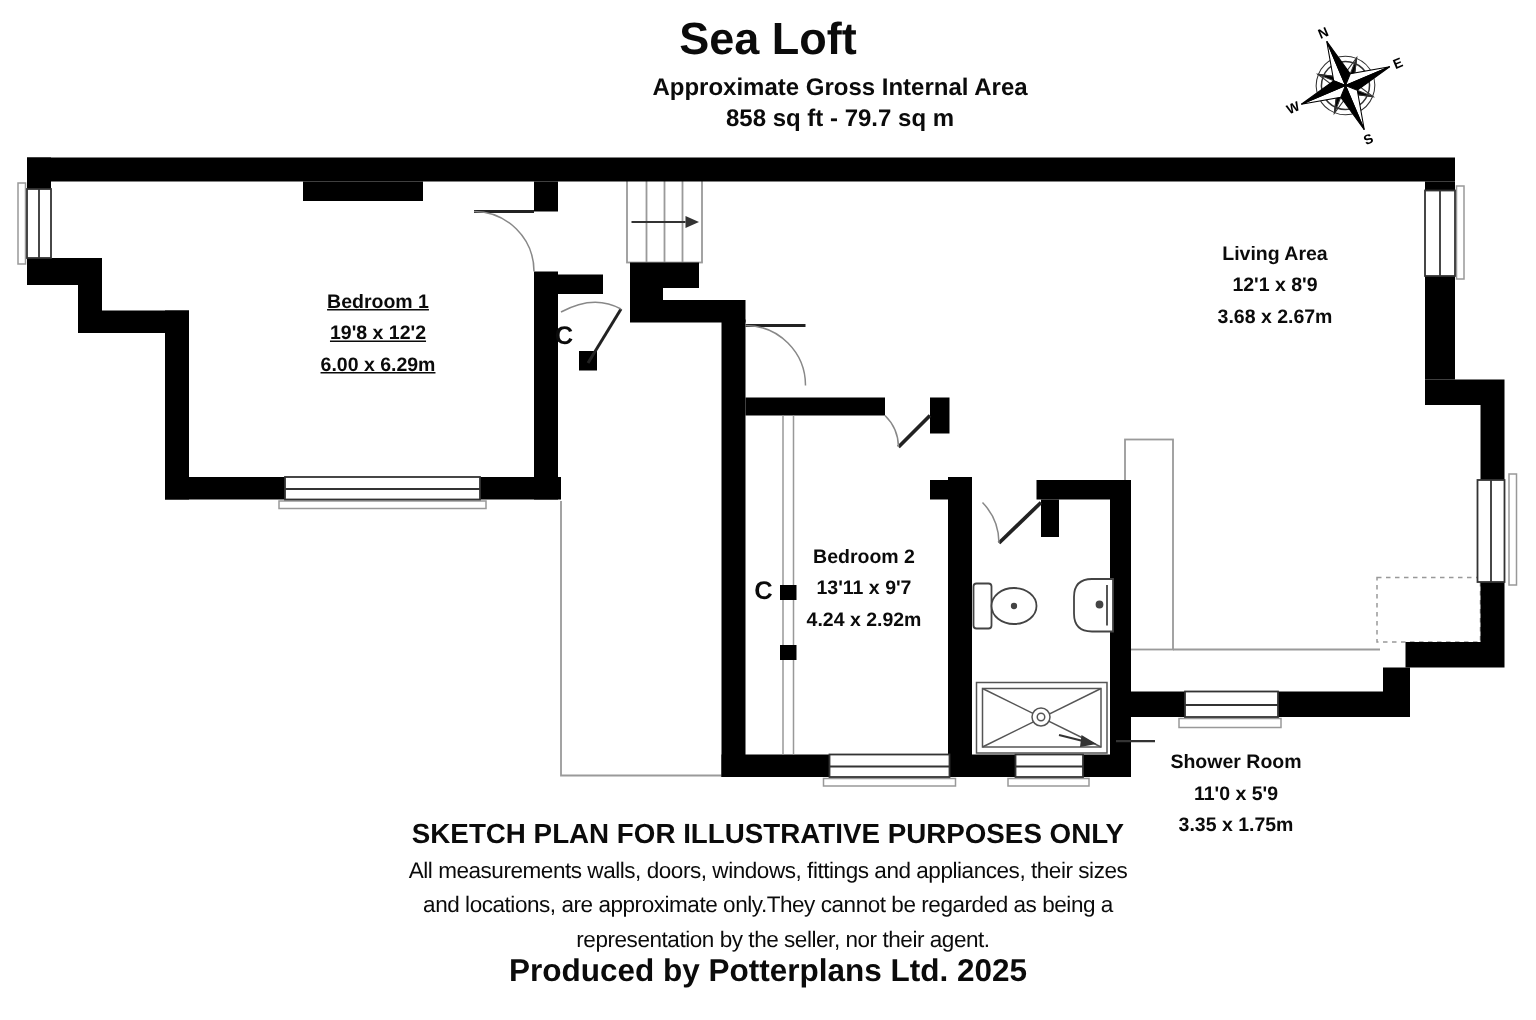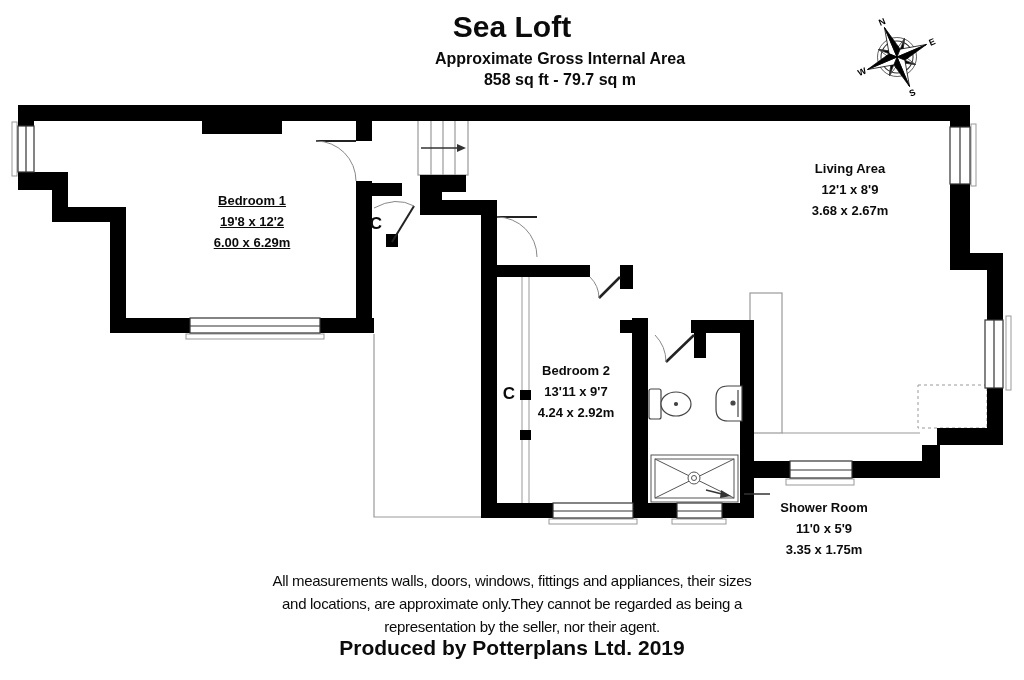--- a/index.html
+++ b/index.html
@@ -235,18 +235,19 @@
   <div>13'11 x 9'7</div>
   <div>4.24 x 2.92m</div>
 </div>
 
 <div class="room" style="left:824px;top:481px;margin-top:16px;">
   <div>Shower Room</div>
   <div>11'0 x 5'9</div>
   <div>3.35 x 1.75m</div>
 </div>
 
+<div class="foot foot-head">SKETCH PLAN FOR ILLUSTRATIVE PURPOSES ONLY</div>
 <div class="foot foot-body fb1">All measurements walls, doors, windows, fittings and appliances, their sizes</div>
 <div class="foot foot-body fb2">and locations, are approximate only.They cannot be regarded as being a</div>
 <div class="foot foot-body fb3">representation by the seller, nor their agent.</div>
-<div class="foot foot-credit">Produced by Potterplans Ltd. 2019</div>
+<div class="foot foot-credit">Produced by Potterplans Ltd. 2025</div>
 
 </div>
 
 </body></html>

